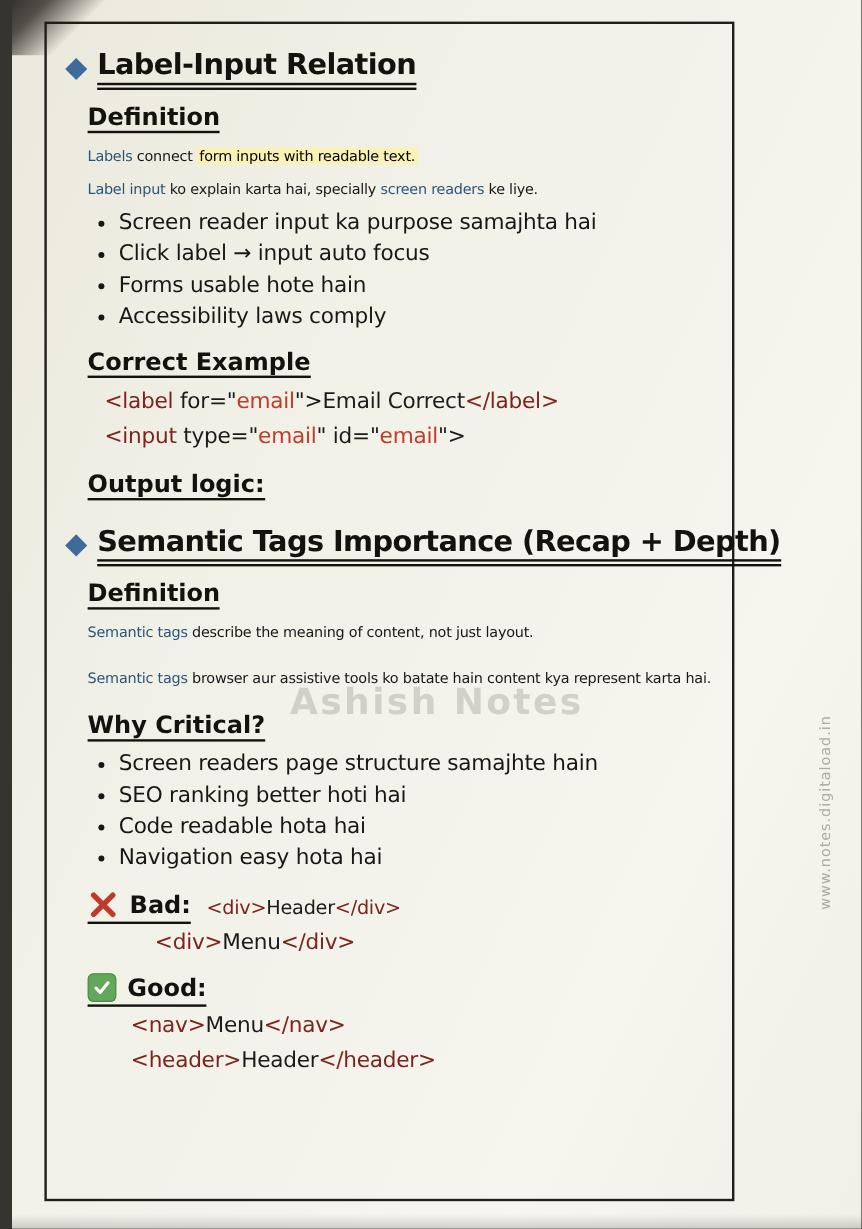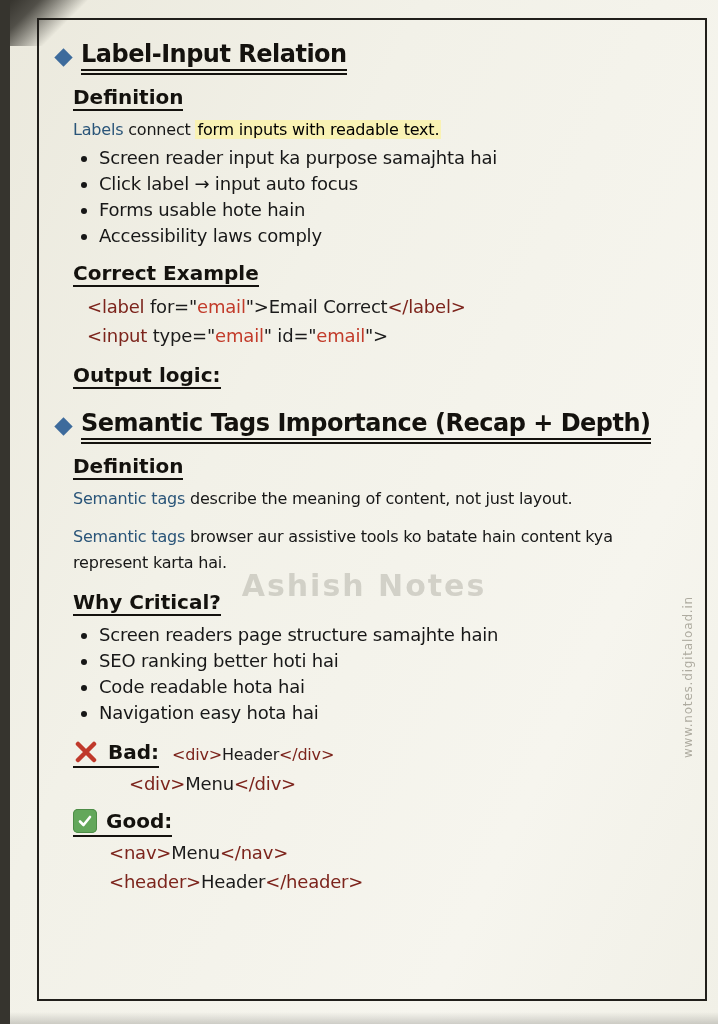--- a/index.html
+++ b/index.html
@@ -27,37 +27,37 @@
     position:absolute;left:50%;top:568px;transform:translateX(-50%);
     font-size:30px;font-weight:bold;letter-spacing:2px;
     color:#8d8b80;opacity:.32;white-space:nowrap;z-index:1;
   }
   .wm-side{
     position:absolute;right:23px;top:596px;z-index:1;
     writing-mode:vertical-rl;transform:rotate(180deg);
     font-size:12px;letter-spacing:.8px;color:#a29f93;opacity:.85;white-space:nowrap;
   }
   .frame{
-    position:absolute;left:27px;top:18px;width:670px;height:983px;
+    position:absolute;left:27px;top:18px;width:575px;height:983px;
     border:2px solid #211f1b;box-sizing:border-box;
     padding:16px 14px 0 34px;z-index:2;
   }
   .ink{color:#171717;}
   .h1row{display:flex;align-items:center;gap:11px;margin:4px 0 10px -16px;}
   .diamond{width:13px;height:13px;background:#3d6b9c;transform:rotate(45deg);flex:0 0 auto;}
   .h1text{
     font-size:24px;font-weight:bold;letter-spacing:-0.5px;color:#14120e;
     border-bottom:6px double #14120e;padding-bottom:1px;white-space:nowrap;
   }
   .sub{
     display:inline-block;font-size:20px;font-weight:bold;color:#14120e;
     border-bottom:2px solid #14120e;margin:12px 0 4px;line-height:24px;
   }
   .sub.first{margin-top:0;}
-  p{margin:2px 0;font-size:16px;line-height:26px;letter-spacing:-0.2px;}
+  p{margin:2px 0;font-size:12px;line-height:26px;letter-spacing:-0.2px;}
   .term{color:#2a5579;}
   .hl{background:#f9f2b4;padding:0 2px;}
   ul{margin:2px 0 0 6px;padding-left:20px;list-style:disc;}
   li{font-size:18px;line-height:26px;letter-spacing:-0.2px;color:#171717;}
   .code{padding-left:14px;font-size:18px;line-height:27px;letter-spacing:-0.2px;margin:2px 0;}
   .tag{color:#7c241c;}
   .attr{color:#c23b2a;}
   .plain{color:#1b1b1b;}
   .bgrow{display:flex;align-items:center;gap:9px;margin:14px 0 2px;}
   .bglabelwrap{display:flex;align-items:center;gap:9px;border-bottom:2px solid #14120e;padding-bottom:2px;}
@@ -83,20 +83,23 @@
 
       
       <div class="h1row">
         <span class="diamond"></span>
         <span class="h1text">Label-Input Relation</span>
       </div>
 
       <span class="sub first">Definition</span>
       <p>
         <span class="term">Labels</span><span class="ink"> connect </span><span class="hl">form inputs with readable text.</span>
+      </p>
+      <p>
+        <span class="term">Label input</span><span class="ink"> ko explain karta hai, specially </span><span class="term">screen readers</span><span class="ink"> ke liye.</span>
       </p>
 
       <ul>
         <li>Screen reader input ka purpose samajhta hai</li>
         <li>Click label → input auto focus</li>
         <li>Forms usable hote hain</li>
         <li>Accessibility laws comply</li>
       </ul>
 
       <span class="sub">Correct Example</span>

